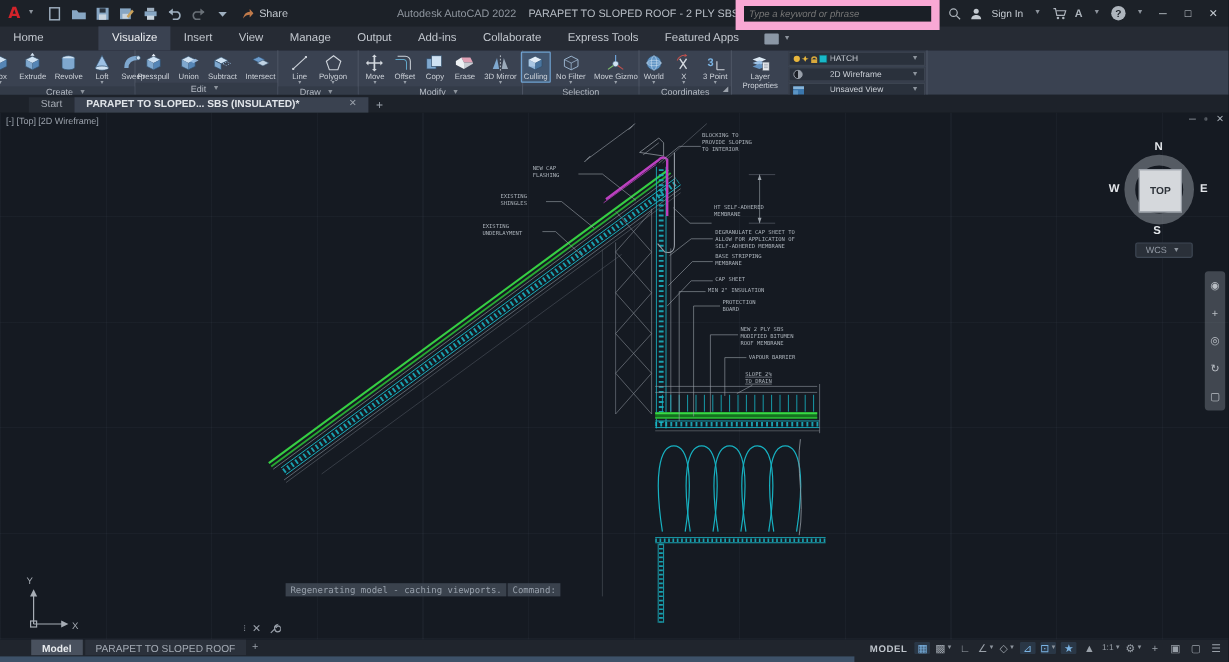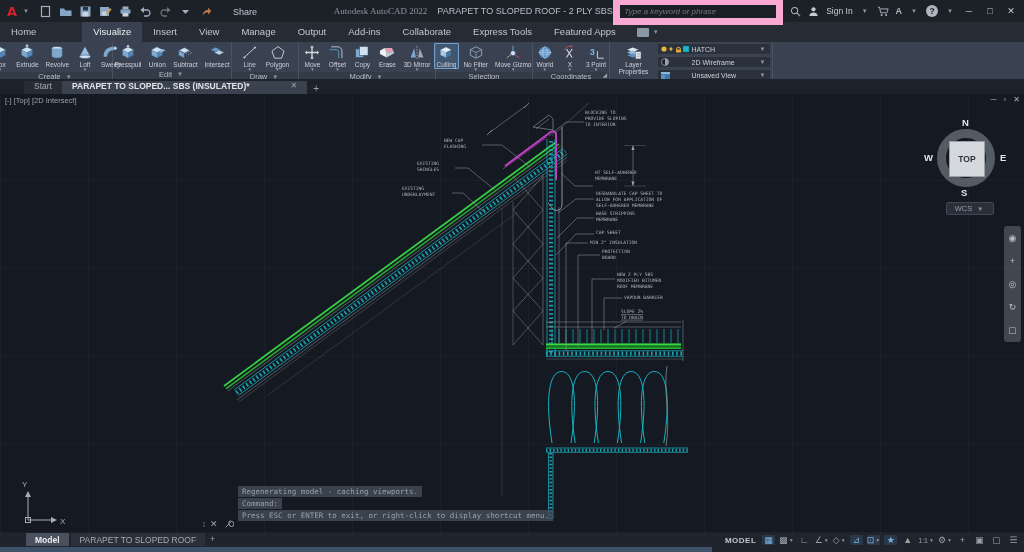--- a/index.html
+++ b/index.html
@@ -6,23 +6,23 @@
   #app{position:relative;width:1024px;height:552px;overflow:hidden;background:#151a22;
        font-family:"Liberation Sans",sans-serif;-webkit-font-smoothing:antialiased;}
   .row{position:absolute;left:0;width:1024px;}
   
   #titlebar{top:0;height:22px;background:#1c2128;display:flex;align-items:center;color:#c6ccd3;font-size:9px;}
   #logo{width:18px;height:16px;margin-left:3px;display:flex;align-items:center;justify-content:center;
         color:#d2232a;font-weight:bold;font-size:13px;font-family:"DejaVu Sans",sans-serif;}
   .caret{font-size:6px;color:#8d949d;margin:0 2px;}
   .qat{display:flex;align-items:center;gap:6px;margin-left:8px;}
   .qat .qi{width:14px;height:13px;display:flex;align-items:center;justify-content:center;}
-  #share-wrap{display:flex;align-items:flex-end;gap:21px;margin-left:8px;color:#c2c8cf;}
+  #share-wrap{display:flex;align-items:center;gap:4px;margin-left:8px;color:#c2c8cf;}
   #title-text{position:absolute;left:0;right:0;text-align:center;pointer-events:none;color:#b9bfc7;font-size:9px;}
-  #title-text .dim{color:#8f969f;margin-right:10px;font-family:Liberation Serif, serif;}
+  #title-text .dim{color:#8f969f;margin-right:10px;}
   #tb-right{margin-left:auto;display:flex;align-items:center;gap:7px;padding-right:6px;z-index:2;}
   #search-box{width:148px;height:13px;background:#1a1f26;border:7px solid #f9a8d4;color:#7e8791;
               font-size:8px;font-style:italic;padding:0 4px;font-family:"Liberation Sans",sans-serif;}
   .winbtn{color:#c6ccd3;font-size:9px;width:14px;text-align:center;}
   
   #ribbontabs{top:22px;height:20px;background:#262b34;display:flex;font-size:9.5px;color:#c3c8cf;}
   .rtab{padding:4px 11px 4px;cursor:default;}
   .rtab.active{background:#3a4251;color:#eceef1;margin-left:35px;}
   #rtab-extra{display:flex;align-items:center;gap:2px;margin-left:4px;padding:2px 6px;}
   
@@ -62,21 +62,21 @@
   #vc-top{position:absolute;left:23px;top:23px;width:34px;height:34px;background:#d5d8dc;display:flex;align-items:center;justify-content:center;
           font-size:8.5px;font-weight:bold;color:#2e333a;border:1px solid #9aa0a8;}
   .vc-l{position:absolute;color:#e3e6ea;font-size:9.5px;font-weight:bold;}
   #wcs{position:absolute;right:30px;top:108px;width:46px;height:11px;background:#2a3039;border:1px solid #3e4754;border-radius:2px;
        color:#949ba6;font-size:7.5px;display:flex;align-items:center;justify-content:center;gap:3px;}
   
   #navbar{position:absolute;right:3px;top:132px;width:17px;height:116px;background:rgba(160,168,178,.32);
           border-radius:3px;display:flex;flex-direction:column;align-items:center;justify-content:space-around;
           color:rgba(225,230,235,.75);font-size:9px;}
   
-  #cmd-history{position:absolute;left:238px;top:392px;display:flex;flex-direction:column;gap:1px;
+  #cmd-history{position:absolute;left:238px;top:392px;display:flex;flex-direction:row;gap:1px;
                font-family:"DejaVu Sans Mono",monospace;font-size:7.5px;color:#98a1ac;}
   #cmd-history div{background:rgba(68,76,89,.8);padding:1px 4px;width:max-content;}
   #cmd-utils{position:absolute;left:203px;top:425px;display:flex;gap:6px;align-items:center;color:#9aa1ab;font-size:9px;}
   #cmd-bar{position:absolute;left:236px;top:424px;width:562px;height:15px;background:#3a404b;border:1px solid #4c545f;
            border-radius:2px;display:flex;align-items:center;gap:4px;padding:0 4px;}
   #cmd-icon{width:13px;height:9px;border:1px solid #8f97a1;border-radius:2px;display:flex;align-items:center;justify-content:center;
             color:#8f97a1;font-size:6px;}
   #cmd-input{font-family:"DejaVu Sans Mono",monospace;font-style:italic;font-size:8px;color:#98a1ac;}
   
   #bottombar{top:533px;height:19px;background:#20252d;}
@@ -676,21 +676,21 @@
           <path d="M57,520 l-6,-3 v6 Z" fill="#a7adb5" stroke="none"></path>
         <rect x="25.5" y="517.5" width="5" height="5"></rect>
         <text x="22" y="487" font-size="8" fill="#a7adb5" stroke="none" font-family="Liberation Sans, sans-serif">Y</text>
         <text x="60" y="524" font-size="8" fill="#a7adb5" stroke="none" font-family="Liberation Sans, sans-serif">X</text>
       </g>
     </svg>
 
     <div id="vplabel">
       <span>[-]</span>
       <span>[Top]</span>
-      <span>[2D Intersect]</span>
+      <span>[2D Wireframe]</span>
     </div>
     <div id="doc-controls">
       <span>─</span>
       <span>▫</span>
       <span>✕</span>
     </div>
 
     <div id="viewcube">
       <div id="vc-ring"></div>
       <div id="vc-top">TOP</div>
@@ -708,21 +708,20 @@
       <span>◉</span>
       <span>+</span>
       <span>◎</span>
       <span>↻</span>
       <span>▢</span>
     </div>
 
     <div id="cmd-history">
         <div>Regenerating model - caching viewports.</div>
         <div>Command:</div>
-        <div>Press ESC or ENTER to exit, or right-click to display shortcut menu.</div>
       </div>
     <div id="cmd-utils">
       <span style="font-size:7px;letter-spacing:-1px;">⁞</span>
       <span>✕</span>
       <svg width="10" height="10" viewBox="0 0 12 12">
           <path d="M2,10 L6,6 M6,6 A3,3 0 1 0 9,3 L7.5,4.5 6.5,3.5 8,2 A3,3 0 0 0 6,6" stroke="#9aa1ab" stroke-width="1.2" fill="none"></path>
         </svg>
     </div>
   </div>
 

